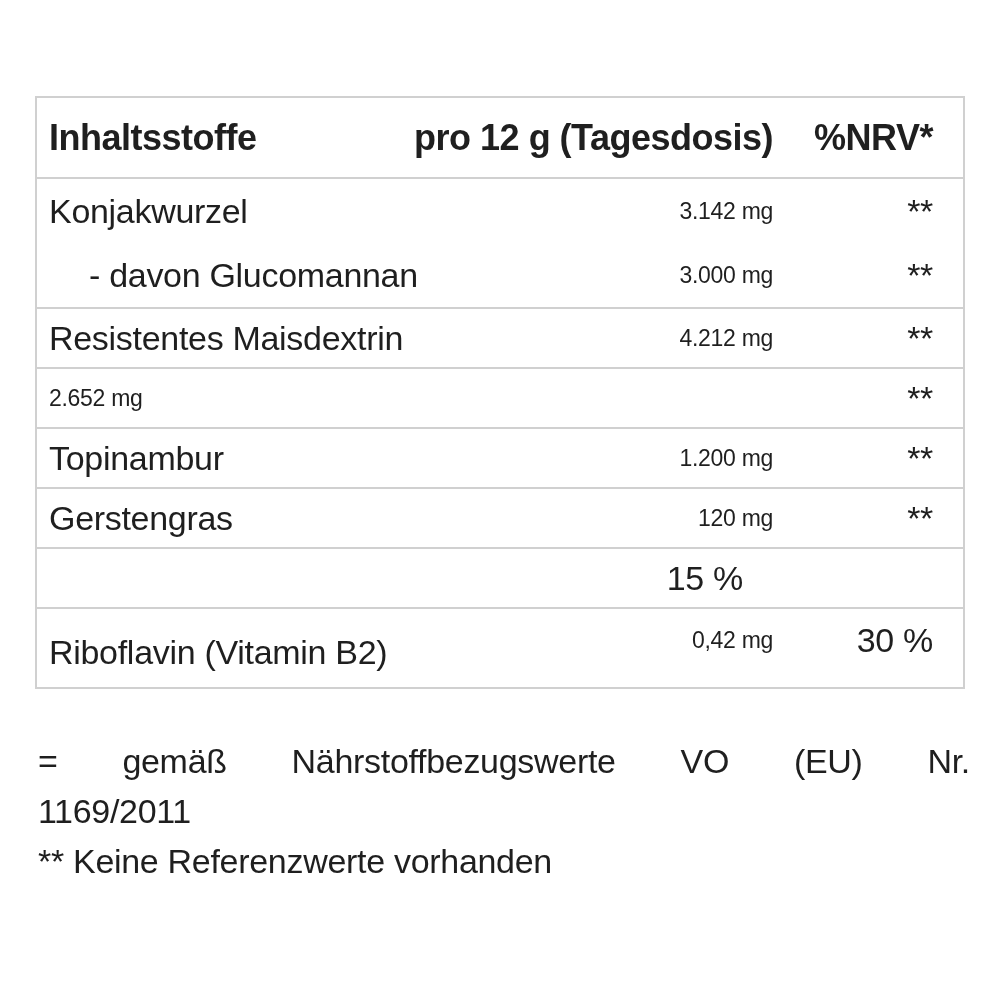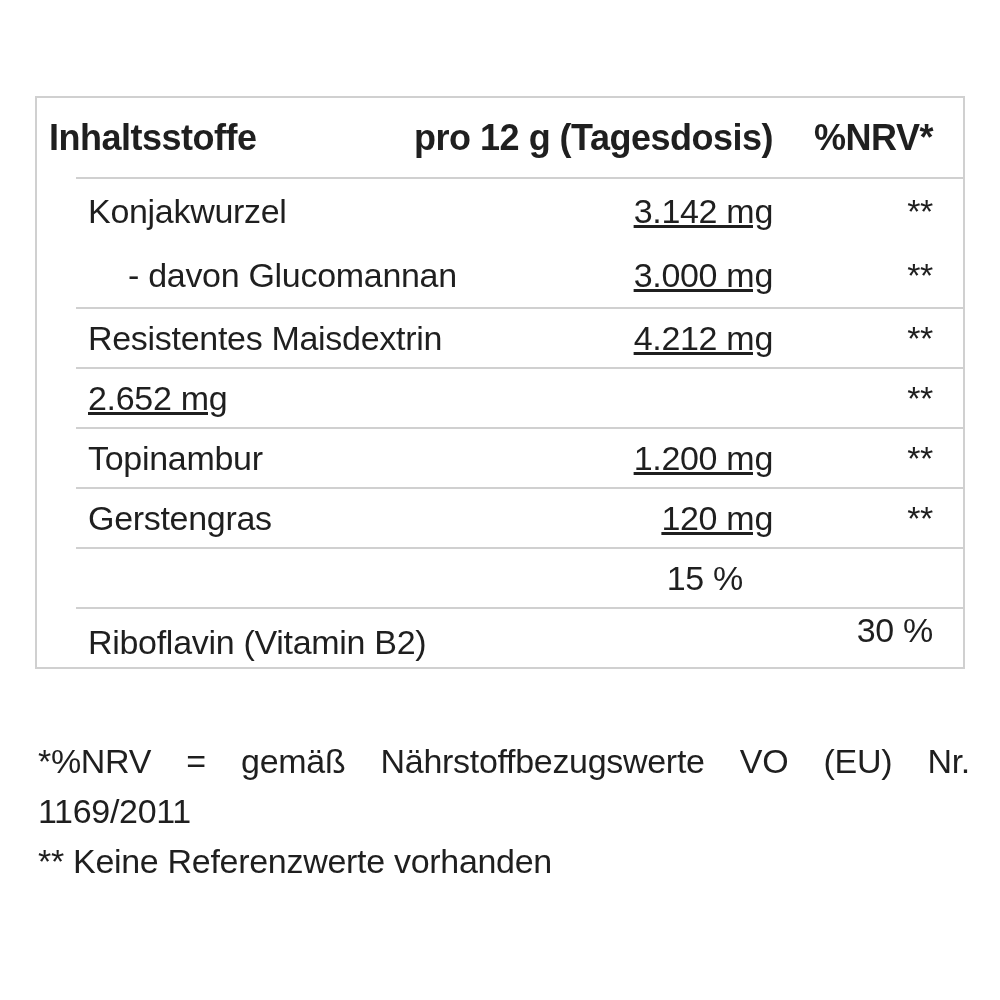--- a/index.html
+++ b/index.html
@@ -26,43 +26,42 @@
     border:2px solid var(--line);
     background:var(--bg);
   }
   .hdr-row,
   .line{
     display:grid;
     grid-template-columns:1fr 190px;
     align-items:center;
   }
   .hdr-row{height:79px;}
-  .section{border-top:2px solid var(--line);margin-left:39px;}
+  .section{border-top:2px solid var(--line);}
   .line{height:58px;}
   .section-konjak .line{height:64px;}
-  .section-riboflavin .line{height:58px;}
+  .section-riboflavin .line{height:78px;}
   .cell-main{
     display:flex;
     justify-content:space-between;
     align-items:center;
     padding-left:12px;
     min-width:0;
   }
   .name{
     font-size:34px;
     letter-spacing:-0.3px;
     white-space:nowrap;
   }
   .name.indent{padding-left:40px;text-align:center;}
   .amount{
-    font-size:34px;
+    font-size:23px;
     letter-spacing:-0.3px;
     text-align:right;
     white-space:nowrap;
-    text-decoration:underline;
   }
   .nrv{
     font-size:34px;
     letter-spacing:-0.3px;
     text-align:right;
     padding-right:30px;
     white-space:nowrap;
   }
   .hdr-row .hdr-ingredient,
   .hdr-row .hdr-amount,
@@ -167,30 +166,30 @@
     <div class="section">
       <div class="line">
         <div class="nrv">15 %</div>
       </div>
     </div>
 
     <div class="section section-riboflavin">
       <div class="line">
         <div class="cell-main">
           <span class="name">Riboflavin (Vitamin B2)</span>
+          <span class="amount">0,42 mg</span>
         </div>
         <div class="nrv">30 %</div>
       </div>
     </div>
 
   </div>
 
   <div class="footnotes">
     <p class="fn-justified">
-        <span>*%NRV</span>
         <span>=</span>
         <span>gemäß</span>
         <span>Nährstoffbezugswerte</span>
         <span>VO</span>
         <span>(EU)</span>
         <span>Nr.</span>
       </p>
     <p>1169/2011</p>
     <p>** Keine Referenzwerte vorhanden</p>
   </div>

